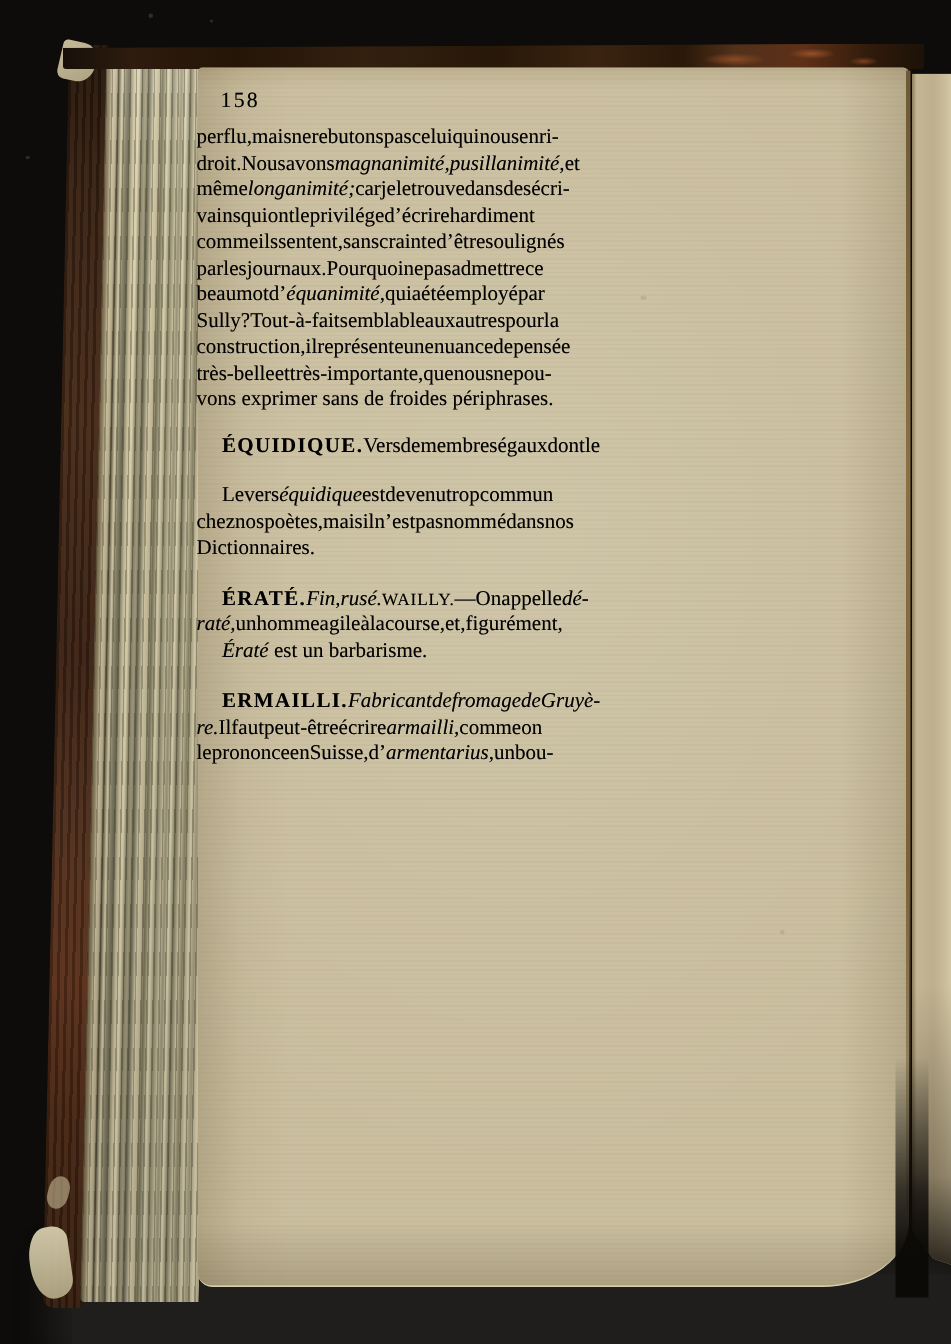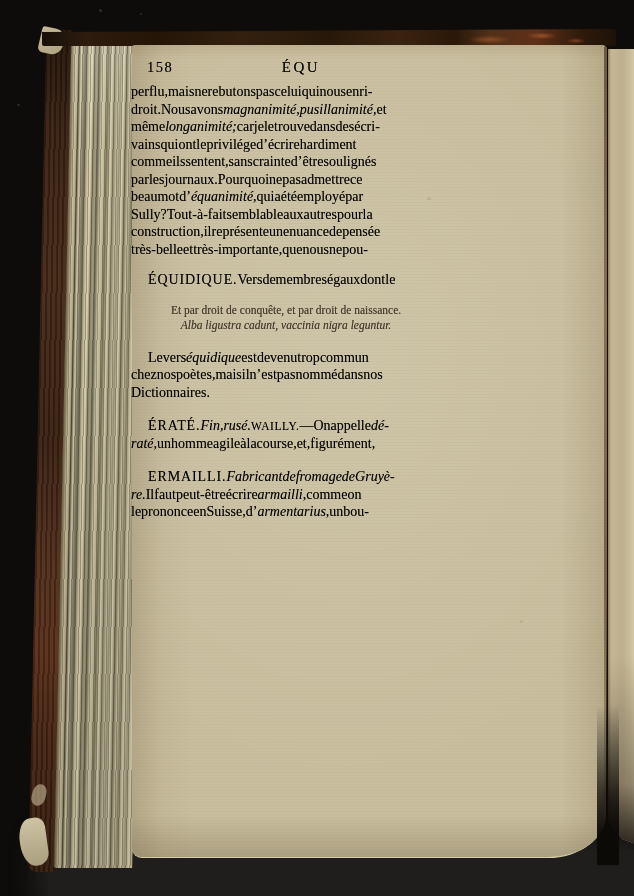--- a/index.html
+++ b/index.html
@@ -118,21 +118,21 @@
   .indent .line:first-child{padding-left:17px;}
 
   .line{white-space:nowrap;height:17.5px;}
   .line.just{display:flex;justify-content:flex-start;white-space:normal;}
   .line.just .word{white-space:nowrap;flex:0 0 auto;}
 
   .kind-quote .line{height:15px;line-height:15px;font-size:11.5px;text-align:center;white-space:nowrap;color:#453a2c;}
 
   .seg-i{font-style:italic;}
   .seg-sc{font-size:.82em;letter-spacing:.6px;}
-  .seg-caps{letter-spacing:.9px;}
+  .seg-caps{letter-spacing:.9px;font-weight:bold;}
 
   .fold-line{
     position:absolute;left:604px;top:47px;width:3px;height:760px;
     background:linear-gradient(180deg,#6e5936,#8a7144 35%,#7a6138 70%,rgba(60,45,25,.15) 100%);
   }
   .right-page{
     position:absolute;left:608px;top:49px;width:26px;height:799px;
     clip-path:polygon(0 0,100% 0,100% 99.4%,55% 98.9%,0 96.6%);
     background:
       linear-gradient(180deg,rgba(0,0,0,0) 76%,rgba(30,20,10,.35) 92%,rgba(10,6,3,.85) 100%),
@@ -164,21 +164,20 @@
 
 <div class="top-band"></div>
 
 <div class="page">
   <div class="stain s1"></div>
   <div class="stain s2"></div>
 </div>
 
 <div class="header">
   <span class="pagenum">158</span>
-  <span class="running">ÉQU</span>
 </div>
 
 <div class="textblock" id="textblock">
     <div class="block kind-body gap-none">
       <div class="line just">
         <span class="word"><span>perflu</span></span>
         <span class="word"><span>,</span></span>
         <span class="word"><span>mais</span></span>
         <span class="word"><span>ne</span></span>
         <span class="word"><span>rebutons</span></span>
@@ -270,35 +269,32 @@
       <div class="line just">
         <span class="word"><span>très-belle</span></span>
         <span class="word"><span>et</span></span>
         <span class="word"><span>très-importante</span></span>
         <span class="word"><span>,</span></span>
         <span class="word"><span>que</span></span>
         <span class="word"><span>nous</span></span>
         <span class="word"><span>ne</span></span>
         <span class="word"><span>pou-</span></span>
       </div>
+      <div class="line"><span>vons exprimer sans de froides périphrases.</span></div>
     </div>
     <div class="block kind-body gap-normal indent">
       <div class="line just">
         <span class="word"><span class="seg-caps">ÉQUIDIQUE.</span></span>
         <span class="word"><span>Vers</span></span>
         <span class="word"><span>de</span></span>
         <span class="word"><span>membres</span></span>
         <span class="word"><span>égaux</span></span>
         <span class="word"><span>dont</span></span>
         <span class="word"><span>le</span></span>
       </div>
-    </div>
-    <div class="block kind-quote gap-quote">
-      <div class="line"><span>Et par droit de conquête, et par droit de naissance.</span></div>
-      <div class="line"><span class="seg-i">Alba ligustra cadunt, vaccinia nigra leguntur.</span></div>
     </div>
     <div class="block kind-body gap-entry indent">
       <div class="line just">
         <span class="word"><span>Le</span></span>
         <span class="word"><span>vers</span></span>
         <span class="word"><span class="seg-i">équidique</span></span>
         <span class="word"><span>est</span></span>
         <span class="word"><span>devenu</span></span>
         <span class="word"><span>trop</span></span>
         <span class="word"><span>commun</span></span>
@@ -334,20 +330,23 @@
         <span class="word"><span>un</span></span>
         <span class="word"><span>homme</span></span>
         <span class="word"><span>agile</span></span>
         <span class="word"><span>à</span></span>
         <span class="word"><span>la</span></span>
         <span class="word"><span>course,</span></span>
         <span class="word"><span>et,</span></span>
         <span class="word"><span>figurément,</span></span>
       </div>
     </div>
+    <div class="block kind-body gap-none indent">
+      <div class="line"><span class="seg-i">Ératé</span><span> est un barbarisme.</span></div>
+    </div>
     <div class="block kind-body gap-entry indent">
       <div class="line just">
         <span class="word"><span class="seg-caps">ERMAILLI.</span></span>
         <span class="word"><span class="seg-i">Fabricant</span></span>
         <span class="word"><span class="seg-i">de</span></span>
         <span class="word"><span class="seg-i">fromage</span></span>
         <span class="word"><span class="seg-i">de</span></span>
         <span class="word"><span class="seg-i">Gruyè-</span></span>
       </div>
       <div class="line just">

